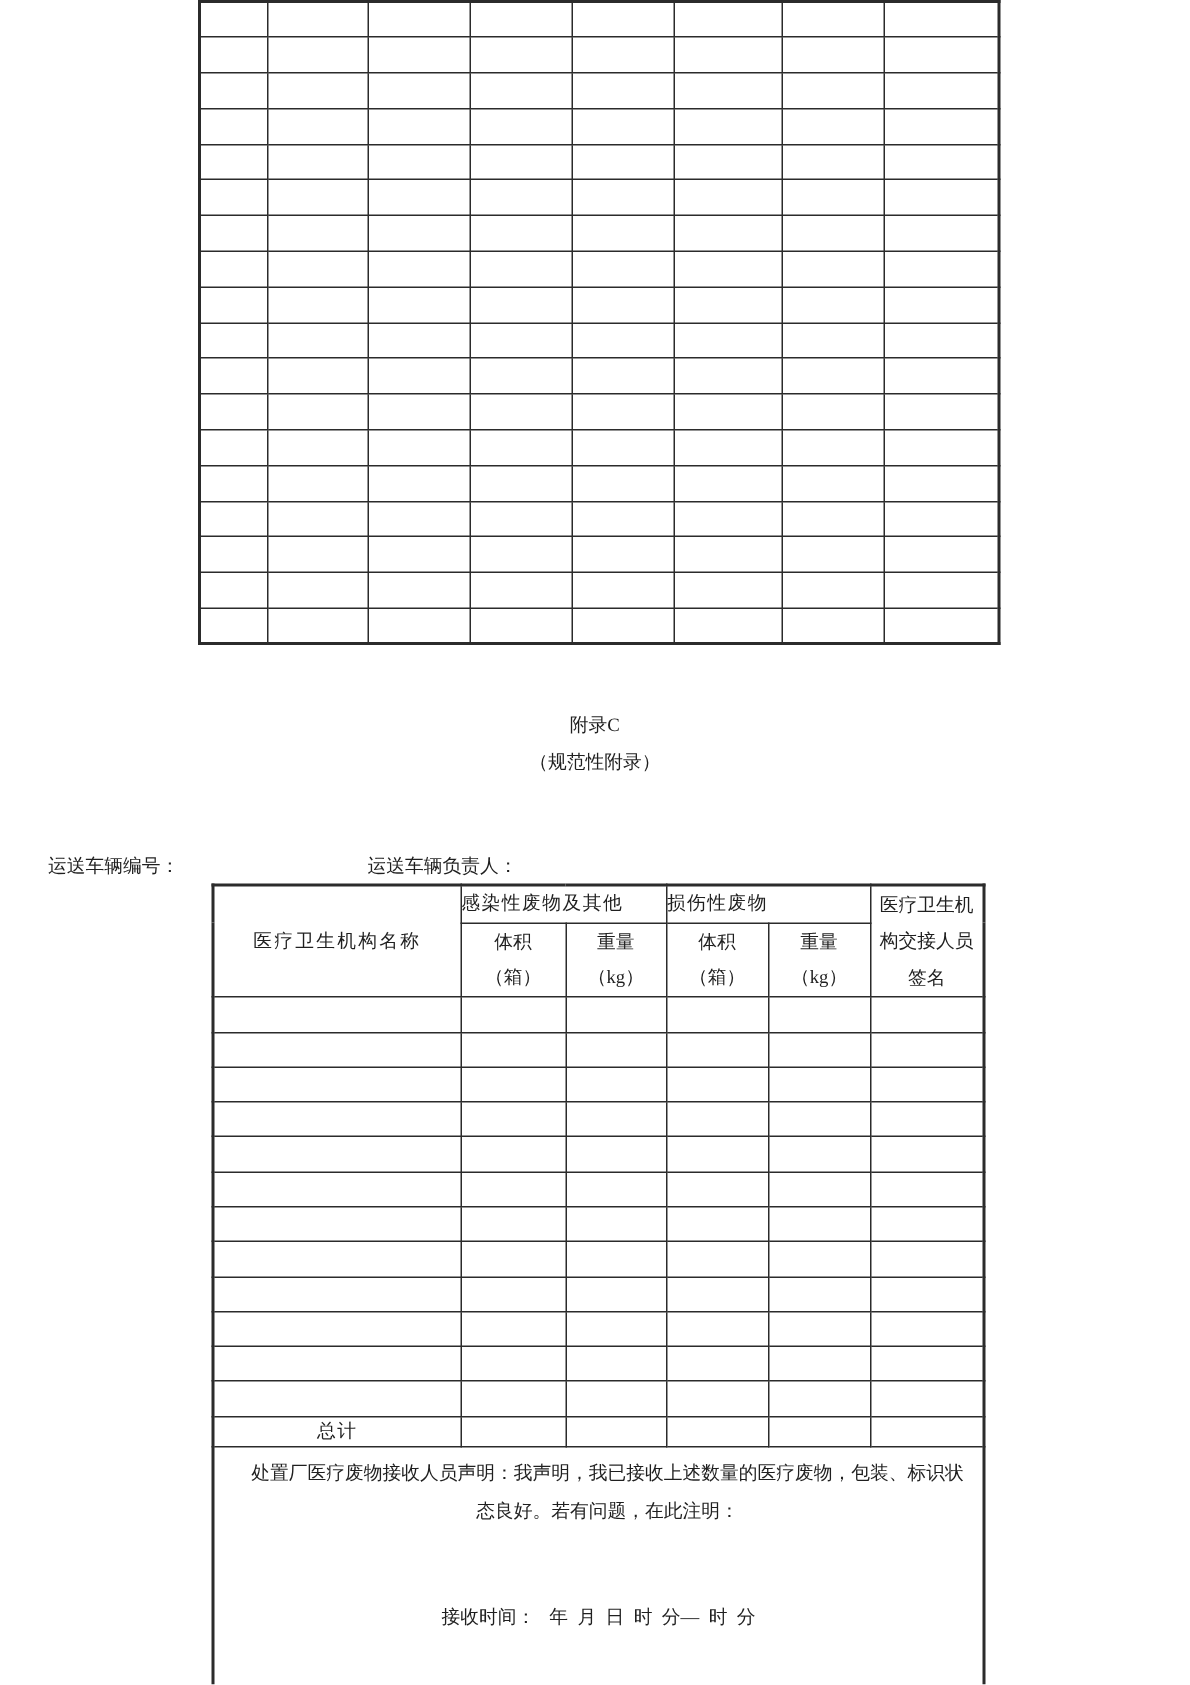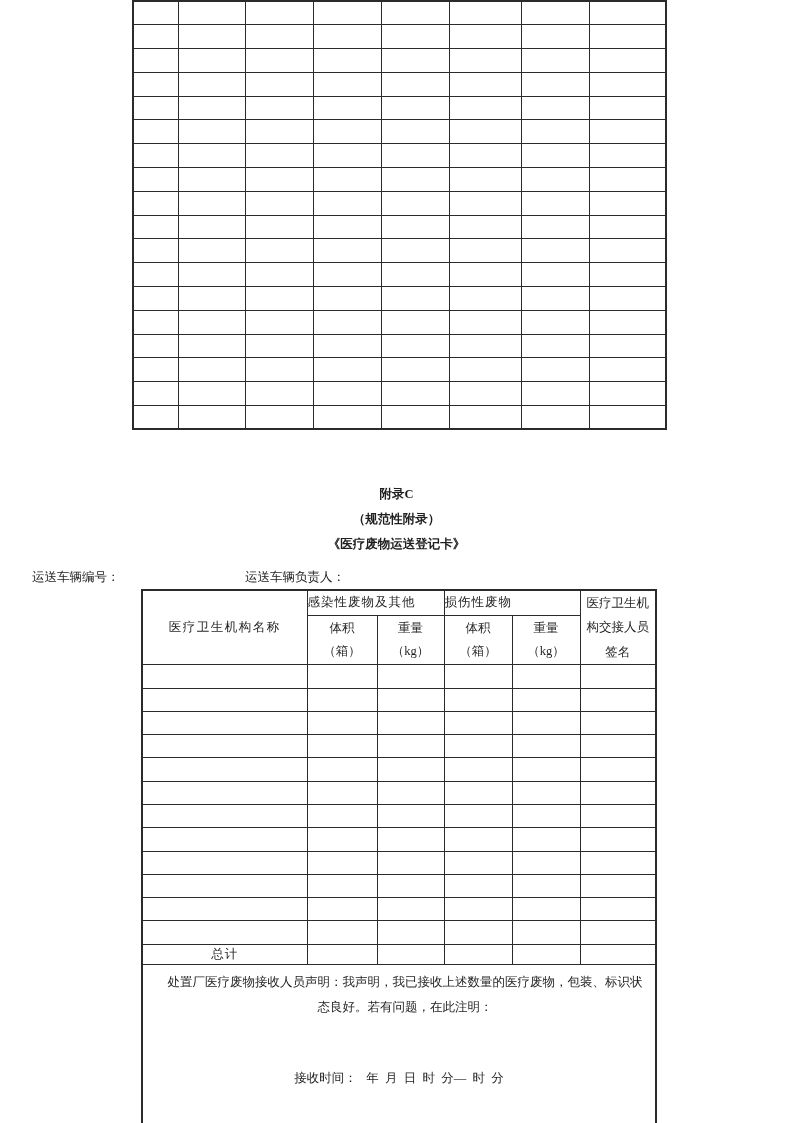--- a/index.html
+++ b/index.html
@@ -39,22 +39,22 @@
   .t2 .h2-row td div { line-height: 23px; }
   .t2 tbody.bodyrows td { height: 23.3px; }
   .t2 .total-row td { height: 20.5px; margin-left: 12px; }
   .t2 .total-row td.total-cell { text-align: center; letter-spacing: 1px; }
   .t2 .decl-row td { height: 160px; vertical-align: top; }
   .decl-line { text-align: center; line-height: 25px; padding-left: 12px; }
   .decl-line.first { margin-top: 5px; }
   .reception { text-align: center; line-height: 25px; margin-top: 46px; white-space: pre; }
   
   .titles {
-    position: absolute; left: 0; top: 482px; width: 793px;
-    text-align: center; line-height: 25px; font-weight: bold;
+    position: absolute; left: 0; top: 471px; width: 793px;
+    text-align: center; line-height: 25px;
   }
   .vehicle-line { position: absolute; left: 0; top: 565px; width: 793px; height: 25px; line-height: 25px; }
   .vehicle-line .vnum { position: absolute; left: 32px; }
   .vehicle-line .vmgr { position: absolute; left: 245px; }
 </style>
 </head>
 <body>
 
 <div class="page">
 
@@ -249,21 +249,20 @@
           <td></td>
           <td></td>
           <td></td>
         </tr>
       </tbody>
   </table>
 
   <div class="titles">
     <div>附录C</div>
     <div>（规范性附录）</div>
-    <div>《医疗废物运送登记卡》</div>
   </div>
 
   <div class="vehicle-line">
     <span class="vnum">运送车辆编号：</span>
     <span class="vmgr">运送车辆负责人：</span>
   </div>
 
   <table class="grid t2">
     <colgroup>
       <col style="width:165px">

